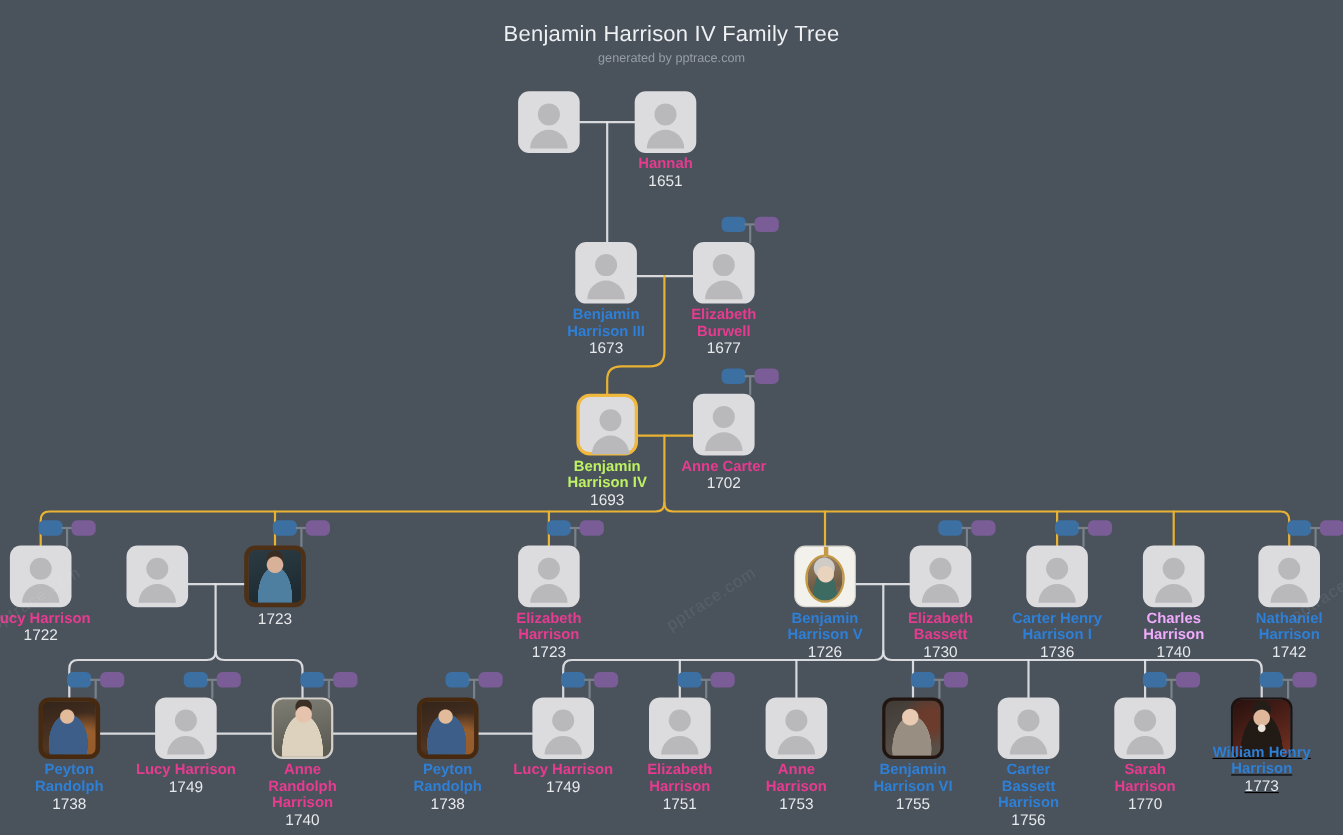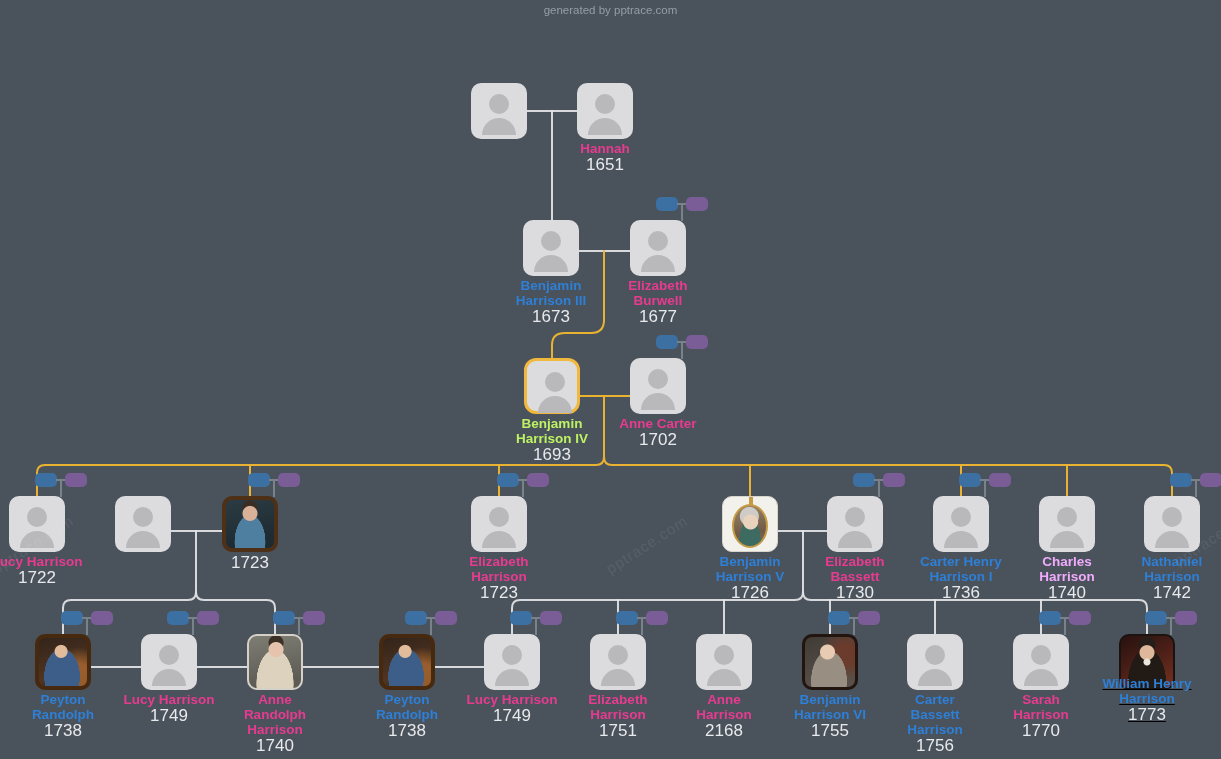--- a/index.html
+++ b/index.html
@@ -11,21 +11,21 @@
   .hdr{position:absolute;left:0;top:0;width:100%;text-align:center;}
   .title{margin-top:20px;font-size:20px;font-weight:500;color:#eef0f2;letter-spacing:.2px;}
   .subtitle{margin-top:4px;font-size:11.5px;color:#969da5;}
   svg.wires{position:absolute;left:0;top:0;pointer-events:none;}
   .node{position:absolute;width:56px;height:56px;border-radius:10px;background:#dcdcde;box-sizing:border-box;}
   .node.hl{border:3px solid #f0b83d;border-radius:12px;}
   .ph-head{position:absolute;left:18px;top:11px;width:20px;height:20px;border-radius:50%;background:#b9b9bc;}
   .ph-body{position:absolute;left:11px;top:35px;width:34px;height:17px;border-radius:17px 17px 0 0;background:#b9b9bc;}
   .label{position:absolute;width:92px;text-align:center;line-height:15px;}
   .label .nm{font-size:13.5px;font-weight:bold;}
-  .label .yr{font-size:17px;color:#e8e9eb;font-weight:400;margin-top:1px;}
+  .label .yr{font-size:14px;color:#e8e9eb;font-weight:400;margin-top:1px;}
   .pillpair{position:absolute;width:52px;height:14px;}
   .pill{position:absolute;top:0;width:22px;height:14px;border-radius:5px;}
   .pill.b{left:0;background:#3c70a2;}
   .pill.p{left:30px;background:#7a5c96;}
   .pill-link{position:absolute;left:21px;top:6px;width:10px;height:2px;background:#79818a;}
   .pill-stub{position:absolute;left:25px;top:7px;width:2px;height:17px;background:#79818a;}
   .wm{position:absolute;color:rgba(255,255,255,.08);font-size:15px;letter-spacing:1px;transform:rotate(-33deg);white-space:nowrap;}
   
   .portrait{overflow:hidden;}
   .p-annehr{
@@ -79,20 +79,21 @@
       radial-gradient(circle at 50% 18%, #251e18 0 8px, rgba(0,0,0,0) 9px),
       radial-gradient(ellipse at 50% 95%, #211a15 52%, rgba(0,0,0,0) 53%),
       linear-gradient(150deg,#2e1410 10%,#55231a 60%,#6e2e1e 90%);
   }
 </style>
 </head>
 <body>
 
 <div class="stage">
   <div class="hdr">
+    <div class="title">Benjamin Harrison IV Family Tree</div>
     <div class="subtitle">generated by pptrace.com</div>
   </div>
   <svg class="wires" width="1221" height="759">
       <path d="M527,111 H577" fill="none" stroke="#e4e5e7" stroke-width="2" stroke-linecap="round" stroke-opacity="0.92"></path>
       <path d="M579,251 H630" fill="none" stroke="#e4e5e7" stroke-width="2" stroke-linecap="round" stroke-opacity="0.92"></path>
       <path d="M580,396 H630" fill="none" stroke="#e9b331" stroke-width="2" stroke-linecap="round"></path>
       <path d="M171,531 H222" fill="none" stroke="#e4e5e7" stroke-width="2" stroke-linecap="round" stroke-opacity="0.92"></path>
       <path d="M778,531 H827" fill="none" stroke="#e4e5e7" stroke-width="2" stroke-linecap="round" stroke-opacity="0.92"></path>
       <path d="M91,667 H141" fill="none" stroke="#e4e5e7" stroke-width="2" stroke-linecap="round" stroke-opacity="0.92"></path>
       <path d="M197,667 H247" fill="none" stroke="#e4e5e7" stroke-width="2" stroke-linecap="round" stroke-opacity="0.92"></path>
@@ -345,21 +346,21 @@
       <div class="label" style="left: 572px; top: 692px;">
         <div class="nm" style="color: rgb(231, 59, 144);">Elizabeth Harrison</div>
         <div class="yr">1751</div>
       </div>
       <div class="node" style="left: 696px; top: 634px;">
         <div class="ph-head"></div>
         <div class="ph-body"></div>
       </div>
       <div class="label" style="left: 678px; top: 692px;">
         <div class="nm" style="color: rgb(231, 59, 144);">Anne Harrison</div>
-        <div class="yr">2168</div>
+        <div class="yr">1753</div>
       </div>
       <div class="node portrait p-bh6" style="left: 802px; top: 634px;"></div>
       <div class="pillpair" style="left: 828px; top: 611px;">
         <div class="pill b"></div>
         <div class="pill-link"></div>
         <div class="pill p"></div>
         <div class="pill-stub"></div>
       </div>
       <div class="label" style="left: 784px; top: 692px;">
         <div class="nm" style="color: rgb(46, 127, 214);">Benjamin Harrison VI</div>

